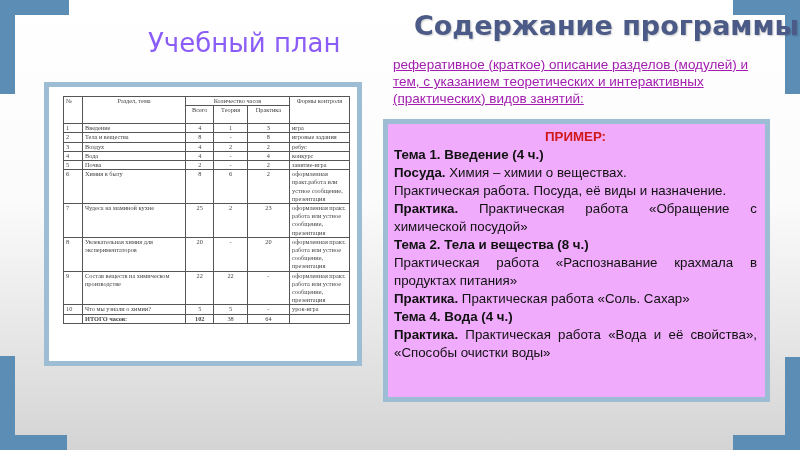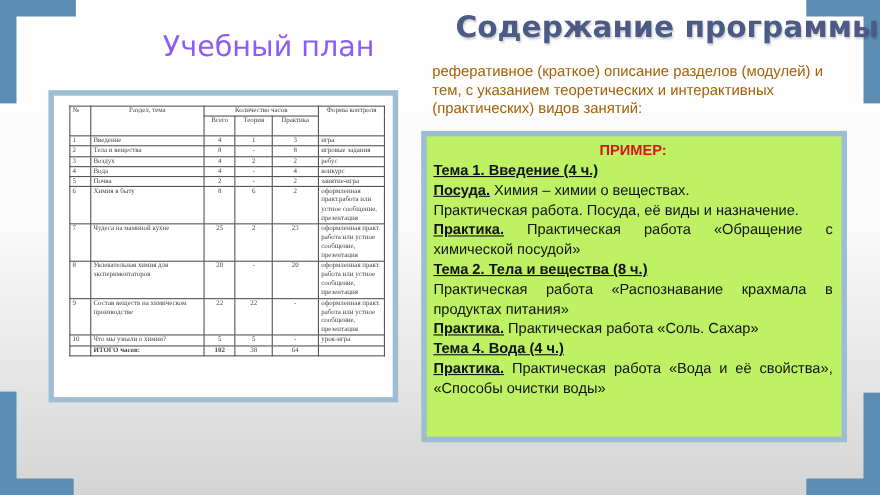--- a/index.html
+++ b/index.html
@@ -28,21 +28,21 @@
     letter-spacing:0px;
   }
   .title-right {
     position:absolute; left:404px; top:10px;
     font-family: "DejaVu Sans", sans-serif; font-size:27px; font-weight:bold; color:#4b5a86;
     text-shadow: 1px 1px 2px rgba(0,0,0,0.2);
     margin-left: 10px;
   }
   .intro {
     position:absolute; left:393px; top:56px; width:380px;
-    font-size:13.5px; line-height:17px; color:#a16207;
+    font-size:13.5px; line-height:17px; color:#a21caf;text-decoration:underline;
   }
 
   
   .scan-box {
     position:absolute; left:44px; top:82px; width:318px; height:284px;
     background:#ffffff; border:5px solid #9dbdd5; box-sizing:border-box;
   }
   table.plan {
     position:absolute; left:14px; top:9px; width:287px;
     border-collapse:collapse;
@@ -55,27 +55,27 @@
   table.plan th { text-align:center; }
   table.plan td.c { text-align:center; }
   table.plan td.num { width:14px; }
   table.plan td.topic { width:98px; }
   table.plan td.form { width:55px; }
   table.plan tr.total td { font-weight:bold; }
 
   
   .content-box {
     position:absolute; left:383px; top:119px; width:387px; height:283px;
-    background:#bef264; border:5px solid #9dbdd5; box-sizing:border-box;
+    background:#f0abfc; border:5px solid #9dbdd5; box-sizing:border-box;
     padding:4px 8px 0 6px;
     font-size:13.3px; line-height:18px; color:#111;
   }
   .example { text-align:center; color:#d01818; font-weight:bold; }
   .p { text-align:justify; }
-  .b { font-weight:bold;text-decoration:underline; }
+  .b { font-weight:bold; }
 </style>
 </head>
 <body>
 
 <div class="corner tl-h"></div>
 <div class="corner tl-v"></div>
 <div class="corner bl-v"></div>
 <div class="corner bl-h"></div>
 <div class="corner tr-h"></div>
 <div class="corner tr-v"></div>

